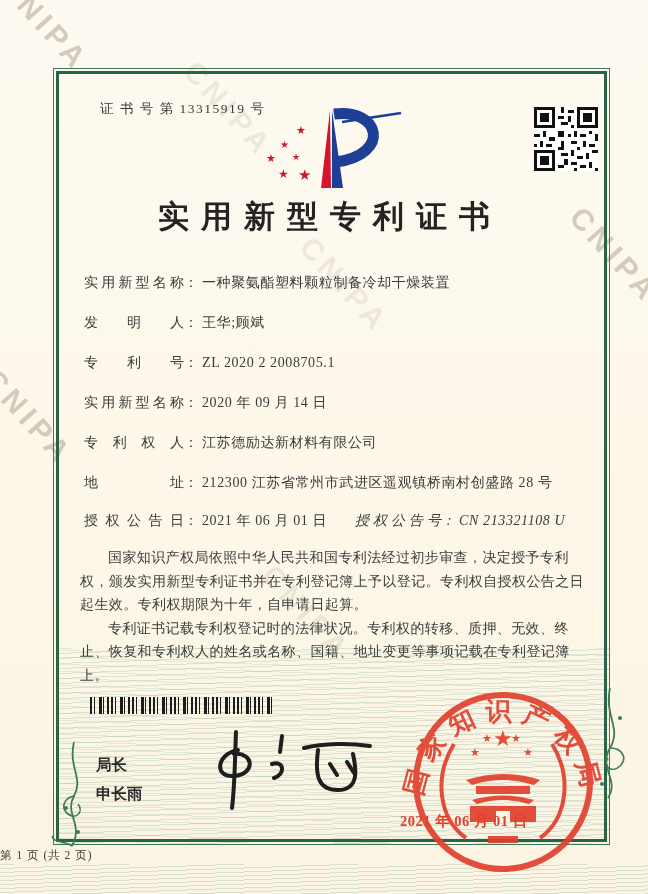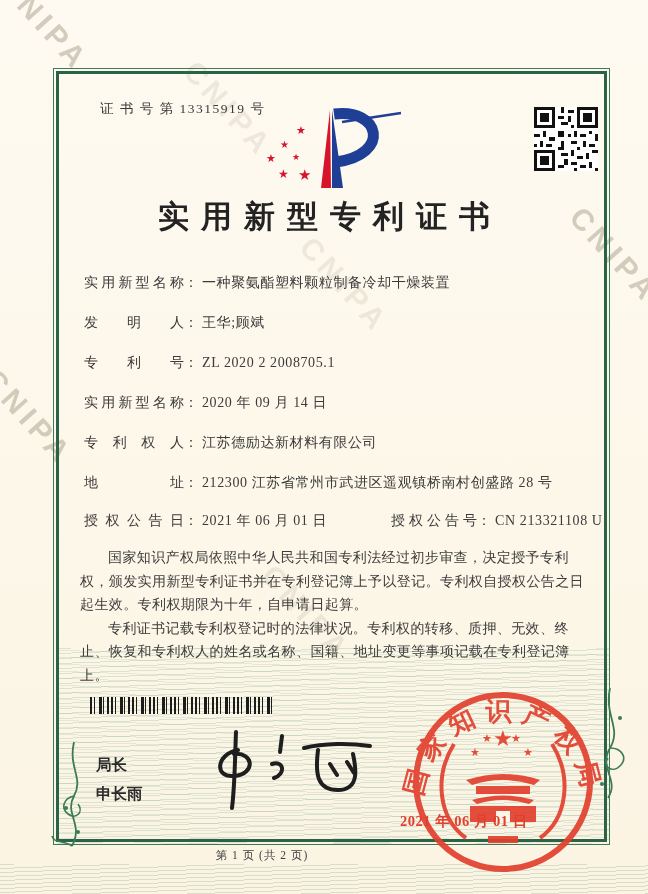--- a/index.html
+++ b/index.html
@@ -56,21 +56,21 @@
   }
   
   .row{position:absolute;left:84px;font-size:14px;color:#3b3b3b;white-space:nowrap;}
   .flabel{
     display:inline-block;width:100px;
     text-align:justify;text-align-last:justify;
     vertical-align:bottom;
   }
   .colon{display:inline-block;margin-right:4px;}
   .fvalue{letter-spacing:0.6px;}
-  .grant-pair2{margin-left:64px;}
+  .grant-pair2{margin-left:28px;font-style:italic;}
   .grant-pair2 .flabel{width:86px;}
   
   .paras{
     position:absolute;left:80px;top:546px;width:504px;
     font-size:14px;line-height:23.5px;letter-spacing:0.4px;color:#3c3c3c;
   }
   .paras p{margin:0;text-indent:2em;}
   
   .barcode{
     position:absolute;left:90px;top:697px;width:182px;height:17px;
@@ -87,21 +87,21 @@
     font-size:15.5px;font-weight:700;line-height:29px;color:#2b2b2b;
   }
   .signature{position:absolute;left:198px;top:722px;}
   .seal{position:absolute;left:396px;top:686px;}
   .seal-date{
     position:absolute;left:400px;top:812px;width:170px;
     font-size:14.5px;font-weight:bold;color:#e2402e;letter-spacing:0.5px;
     white-space:nowrap;
   }
   .footer{
-    position:absolute;left:0;top:848px;width:524px;text-align:center;
+    position:absolute;left:0;top:848px;width:524px;
     font-size:11.5px;letter-spacing:1px;color:#3f3f3f;
   }
   .flourish{position:absolute;pointer-events:none;}
 </style>
 </head>
 <body>
 
 <div class="page">
 
   <span class="wm" style="left:-14px;top:6px;">CNIPA</span>

